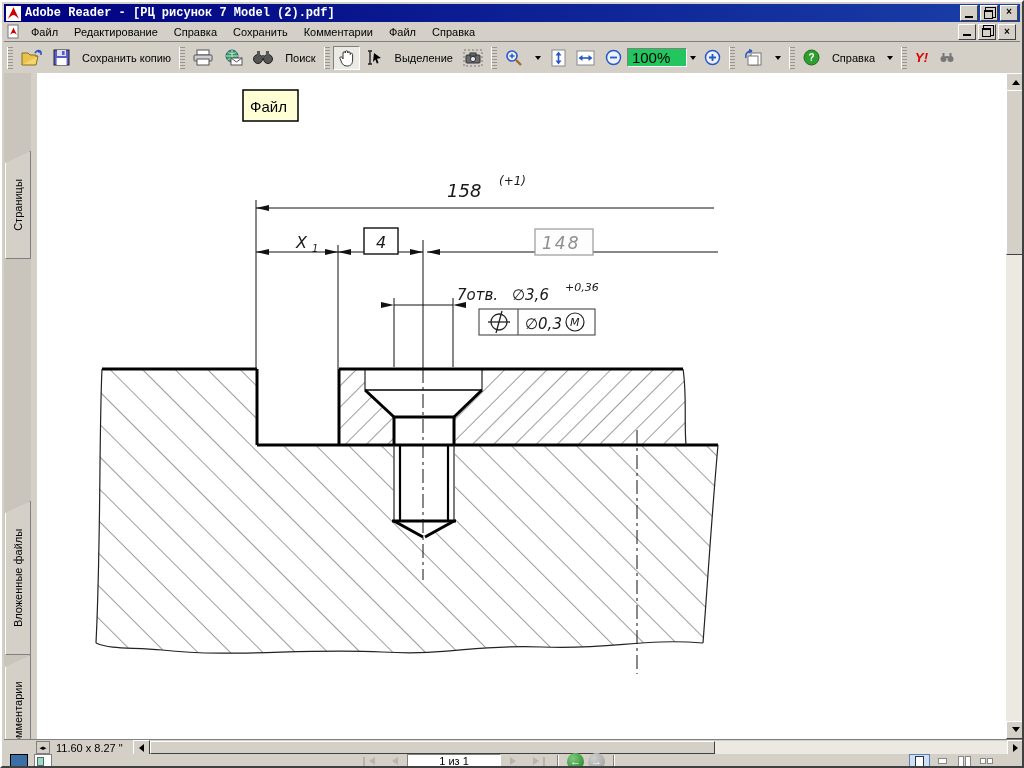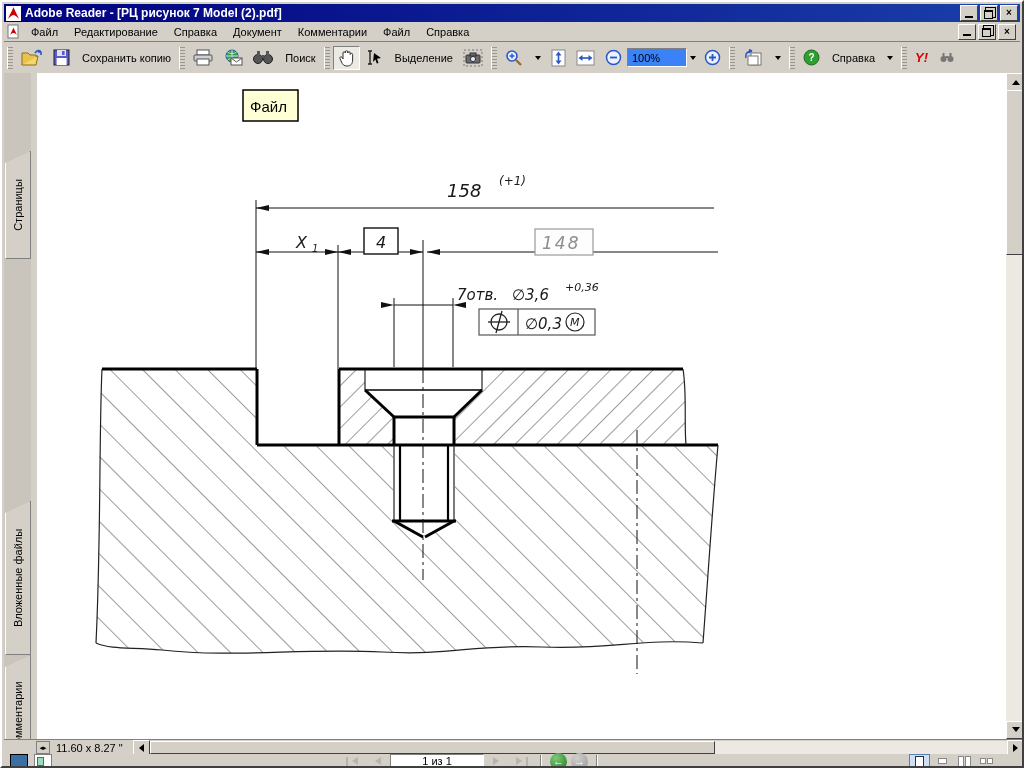--- a/index.html
+++ b/index.html
@@ -1,43 +1,43 @@
 <!DOCTYPE html>
 <html><head>
 <meta charset="utf-8">
 <style>
   html,body{margin:0;padding:0;background:#555;}
   .app{position:relative;width:1024px;height:768px;background:#d4d0c8;
        font-family:"Liberation Sans",sans-serif;font-size:11px;color:#000;
        border:2px solid;border-color:#fff #404040 #404040 #fff;box-sizing:border-box;overflow:hidden;}
   
   .titlebar{position:absolute;left:2px;top:2px;right:2px;height:18px;
-            background:linear-gradient(90deg,#000080,#1a3fa8);display:flex;align-items:center;padding:0 2px;}
+            background:linear-gradient(90deg,#000080,#1a3fa8);display:flex;align-items:center;padding:0 2px;font-family:Liberation Mono, monospace;}
   .titlebar .apptitle{color:#fff;font-weight:bold;font-size:12px;margin-left:4px;white-space:nowrap;}
   .winbtns{margin-left:auto;display:flex;gap:2px;}
   .wbtn{width:16px;height:14px;background:#d4d0c8;border:1px solid;border-color:#fff #404040 #404040 #fff;
         display:flex;align-items:center;justify-content:center;font-size:9px;font-weight:bold;line-height:1;}
   .glyph-min{width:8px;height:7px;border-bottom:2px solid #000;}
   .glyph-restore{width:7px;height:6px;border:1px solid #000;border-top:2px solid #000;box-shadow:2px -2px 0 -0px #d4d0c8,2px -2px 0 1px #000;margin:2px 2px 0 0;}
   .glyph-close{font-size:10px;font-weight:bold;}
   
   .menubar{position:absolute;left:2px;top:20px;right:2px;height:19px;background:#d4d0c8;
            border-bottom:1px solid #808080;display:flex;align-items:center;}
   .menubar .menuitem{padding:2px 8px;cursor:default;}
   .pdficon{width:15px;height:15px;margin:0 2px;}
   
   .toolbar{position:absolute;left:2px;top:40px;right:2px;height:31px;background:#d4d0c8;
            border-bottom:1px solid #808080;display:flex;align-items:center;}
   .grip{width:5px;height:22px;margin:0 3px;background:repeating-linear-gradient(180deg,#9a968e 0 1px,transparent 1px 3px);border-left:1px solid #fff;}
   .tbtn{display:flex;align-items:center;gap:12px;padding:2px 4px;height:24px;box-sizing:border-box;border:1px solid transparent;}
   .tbtn.pressed{background:#eceae5;border-color:#808080 #fff #fff #808080;}
   .tbtn svg{display:block;}
   .dd{width:0;height:0;border:3px solid transparent;border-top:4px solid #000;margin-top:4px;}
-  .zoombox{width:50px;height:17px;background:#3b82f6;border:1px solid;border-color:#808080 #fff #fff #808080;
-           display:flex;align-items:center;padding:0 4px;font-size:11px;}
+  .zoombox{width:50px;height:17px;background:#22c55e;border:1px solid;border-color:#808080 #fff #fff #808080;
+           display:flex;align-items:center;padding:0 4px;font-size:15px;}
   
   .tabstrip{position:absolute;left:2px;top:71px;width:27px;height:666px;background:#c9c5bd;border-right:1px solid #808080;}
   .vtab{position:absolute;left:1px;width:24px;background:#d4d0c8;border:1px solid #808080;border-left:1px solid #fff;
         clip-path:polygon(100% 0,100% 100%,0 100%,0 12px);}
   .vtab span{position:absolute;left:50%;top:50%;transform:translate(-50%,-50%) rotate(-90deg);white-space:nowrap;font-size:11px;}
   .splitterbar{position:absolute;left:29px;top:71px;width:6px;height:666px;background:#d4d0c8;border-right:1px solid #808080;}
   .pagepane{position:absolute;left:35px;top:71px;width:969px;height:666px;background:#fff;overflow:hidden;}
   .drawingsvg{position:absolute;left:35px;top:71px;}
   
   .vscroll{position:absolute;left:1004px;top:71px;width:18px;height:666px;background:#ece9e2;}
@@ -53,21 +53,21 @@
   .sizetext{padding:0 10px 0 6px;font-size:11px;white-space:nowrap;}
   .hsplit{width:12px;height:11px;background:#d4d0c8;border:1px solid #808080;margin-left:32px;display:flex;align-items:center;justify-content:center;font-size:7px;}
   .hthumb{width:565px;height:13px;background:#d4d0c8;border:1px solid;border-color:#fff #404040 #404040 #fff;box-sizing:border-box;}
   .htrack{flex:1;height:13px;background:#ece9e2;}
   .hbtn{width:15px;height:13px;}
   
   .statusbar{position:absolute;left:2px;top:752px;width:1020px;height:14px;background:#d4d0c8;display:flex;align-items:center;}
   .stico{width:16px;height:13px;margin-left:6px;border:1px solid #808080;background:#fff;position:relative;}
   .stico.screen{background:#3a6ea5;border-color:#000;}
   .stico.panel:after{content:"";position:absolute;left:2px;top:2px;width:5px;height:7px;background:#9db;border:1px solid #567;}
-  .navgroup{position:absolute;left:338px;top:0;height:14px;display:flex;align-items:center;gap:4px;}
+  .navgroup{position:absolute;left:355px;top:0;height:14px;display:flex;align-items:center;gap:4px;}
   .navbtn{width:20px;height:13px;display:flex;align-items:center;justify-content:center;}
   .gtri{width:0;height:0;border:4px solid transparent;}
   .gtri.l{border-right:6px solid #b8b4ac;}
   .gtri.r{border-left:6px solid #b8b4ac;}
   .bar{width:2px;height:9px;background:#b8b4ac;}
   .pagefield{width:92px;height:13px;background:#fff;border:1px solid;border-color:#808080 #fff #fff #808080;
              display:flex;align-items:center;justify-content:center;font-size:11px;}
   .histbtn{width:17px;height:17px;border-radius:50%;display:flex;align-items:center;justify-content:center;color:#fff;font-size:11px;font-weight:bold;}
   .histbtn.back{background:radial-gradient(circle at 35% 30%,#7ec97e,#1e7d1e);}
   .histbtn.fwd{background:radial-gradient(circle at 35% 30%,#cfcfcf,#9a9a9a);}
@@ -105,21 +105,21 @@
   </div>
 
   <div class="menubar">
     <svg class="pdficon" viewBox="0 0 15 15">
       <rect x="2" y="1" width="10" height="13" fill="#fff" stroke="#777"></rect>
       <path d="M4 11 C6 7 7 5 7.5 3.5 C8 5 9 7 11 11 C9.5 9.5 8.5 9 7.5 9 C6.5 9 5.5 9.5 4 11Z" fill="#c00"></path>
     </svg>
     <span class="menuitem">Файл</span>
     <span class="menuitem">Редактирование</span>
     <span class="menuitem">Справка</span>
-    <span class="menuitem">Документ</span>
+    <span class="menuitem">Сохранить</span>
     <span class="menuitem">Комментарии</span>
     <span class="menuitem">Файл</span>
     <span class="menuitem">Справка</span>
     <div class="winbtns" style="margin-right:4px;">
       <div class="wbtn">
           <span class="glyph-min"></span>
         </div>
       <div class="wbtn">
           <span class="glyph-restore"></span>
         </div>

